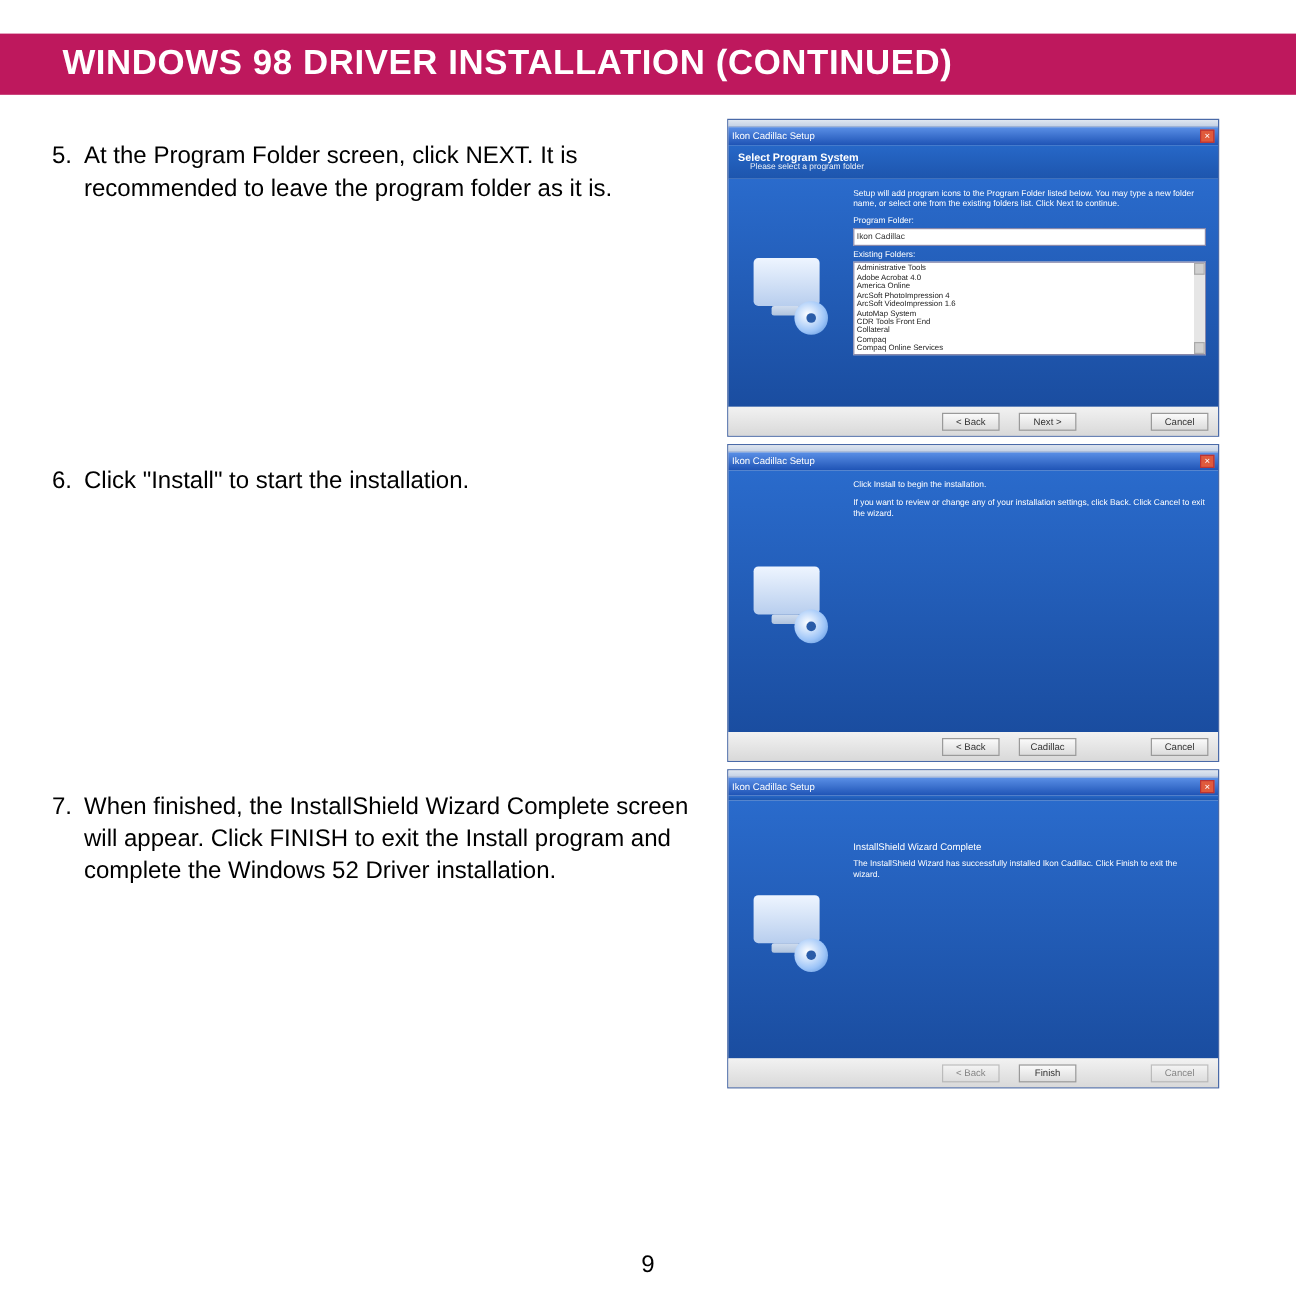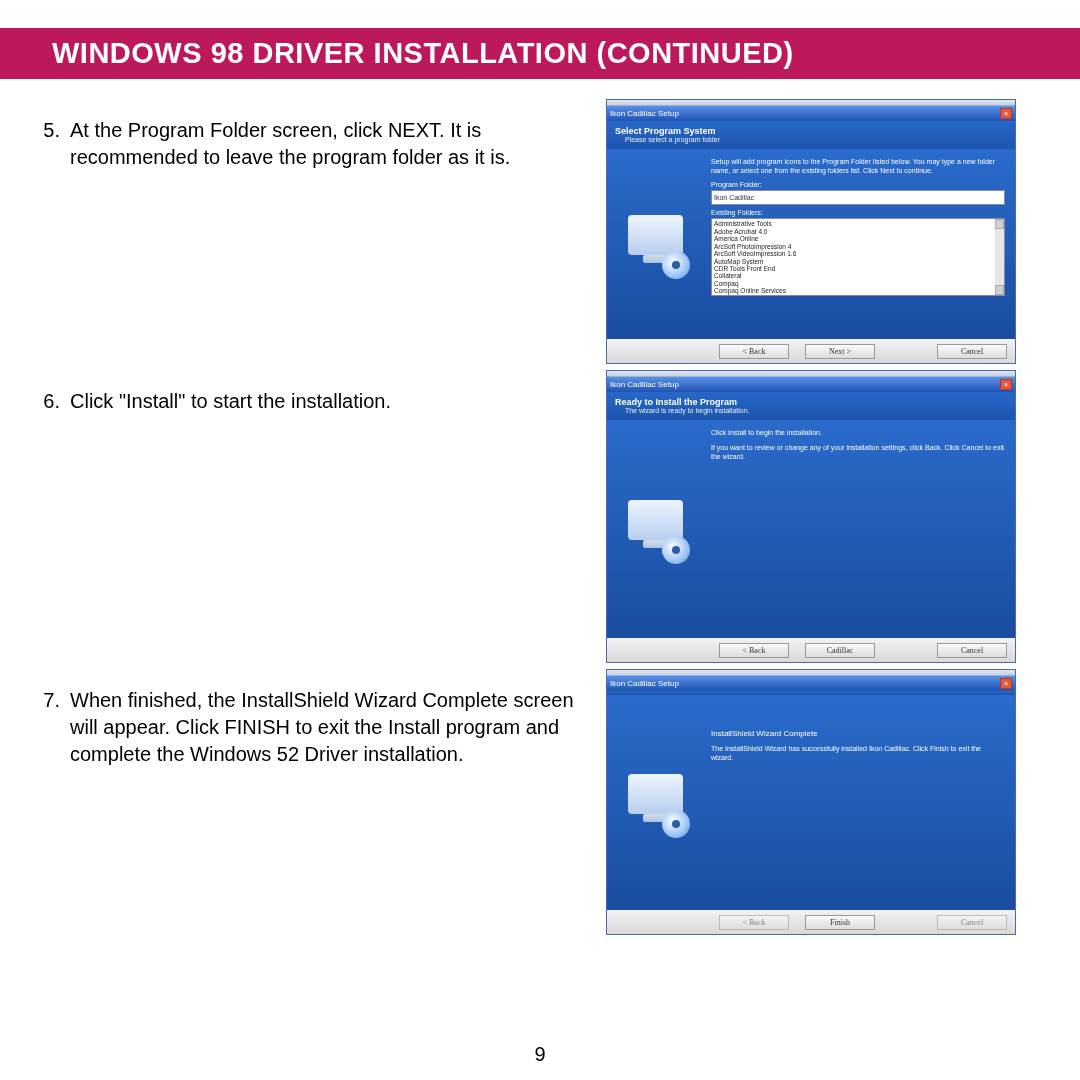--- a/index.html
+++ b/index.html
@@ -42,21 +42,21 @@
 .inst .pane .d1 { line-height: 1.3; margin-bottom: 6px; }
 .inst .pane .lbl { font-size: 7px; margin-bottom: 2px; }
 .inst .pane input.fld { width: 100%; height: 15px; font-size: 7px; background: #fff; color: #333; border: 1px solid #88a; padding: 0 2px; }
 .inst .pane .lbl2 { font-size: 7px; margin-top: 4px; margin-bottom: 2px; }
 .inst .pane .list { background: #fff; border: 1px solid #88a; color: #222; height: 78px; overflow: hidden; position: relative; }
 .inst .pane .list .items { padding: 1px 2px; font-size: 6.5px; line-height: 1.15; }
 .inst .pane .list .sbar { position: absolute; right: 0; top: 0; bottom: 0; width: 9px; background: #e6e6e6; }
 .inst .pane .list .sbar::before { content:""; position: absolute; top: 0; left: 0; right: 0; height: 8px; background: #d0d0d0; border: 1px solid #aaa; }
 .inst .pane .list .sbar::after { content:""; position: absolute; bottom: 0; left: 0; right: 0; height: 8px; background: #d0d0d0; border: 1px solid #aaa; }
 .inst .foot { background: linear-gradient(#f2f2f2,#d9d9d9); height: 24px; display: flex; align-items: center; justify-content: flex-end; padding: 0 8px; gap: 16px; }
-.inst .foot .btn { width: 70px; height: 15px; background: linear-gradient(#fafafa,#dcdcdc); border: 1px solid #9a9a9a; color: #333; font-size: 8px; text-align: center; line-height: 13px; font-family: Liberation Serif, serif; }
+.inst .foot .btn { width: 48px; height: 15px; background: linear-gradient(#fafafa,#dcdcdc); border: 1px solid #9a9a9a; color: #333; font-size: 8px; text-align: center; line-height: 13px; }
 .inst .foot .spacer { width: 30px; }
 
 .row5 .inst .main { min-height: 190px; }
 .row6 .inst .main { min-height: 218px; }
 .row7 .inst .main { min-height: 215px; }
 .row7 .inst .hdr { padding: 6px 8px 5px 8px; }
 
 .inst .pane .bold { font-weight: normal; font-size: 8px; margin-bottom: 6px; }
 
 .pageno { position: absolute; bottom: 14px; left: 0; right: 0; text-align: center; font-size: 20px; color: #000; }
@@ -133,24 +133,20 @@
         <div class="body">Click "Install" to start the installation.</div>
       </div>
     </div>
     <div class="imgcol">
       <div class="inst">
         <div class="thin"></div>
         <div class="bar">
           <span class="ttl">Ikon Cadillac Setup</span>
           <span class="x">×</span>
         </div>
-        <div class="hdr">
-          <div class="h1">Ready to Install the Program</div>
-          <div class="h2">The wizard is ready to begin installation.</div>
-        </div>
         <div class="main">
           <div class="side">
             <div class="ico">
                 <div class="monitor"></div>
                 <div class="disc"></div>
               </div>
           </div>
           <div class="pane">
             <div class="d1">Click Install to begin the installation.</div>
             <div class="d1">If you want to review or change any of your installation settings, click Back. Click Cancel to exit the wizard.</div>

